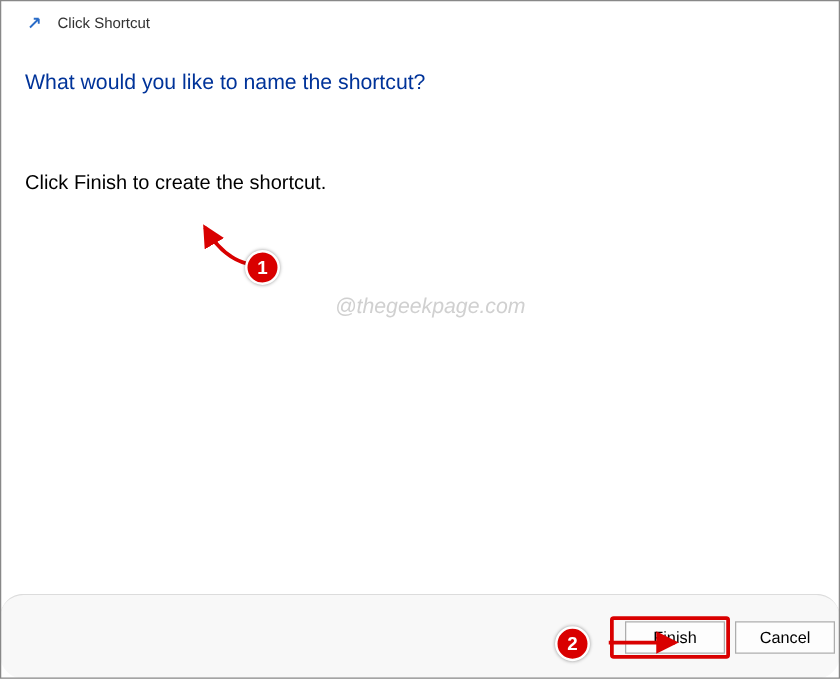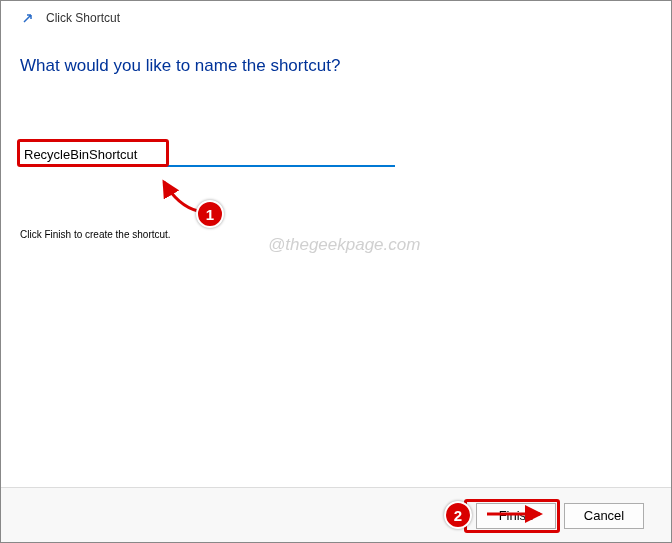--- a/index.html
+++ b/index.html
@@ -32,21 +32,21 @@
       font-size: 12px;
       color: #333;
     }
     .content {
       padding: 30px 20px 0 20px;
     }
     .main-heading {
       font-size: 17px;
       color: #003399;
       font-weight: normal;
-      margin-bottom: 67px;
+      margin-bottom: 41px;
     }
     .label-text {
       font-size: 13px;
       color: #000;
       margin-bottom: 8px;
     }
     .input-wrapper {
       position: relative;
       display: inline-block;
     }
@@ -65,45 +65,46 @@
       position: absolute;
       top: -4px;
       left: -3px;
       width: 152px;
       height: 28px;
       border: 3px solid #d90000;
       border-radius: 3px;
       pointer-events: none;
     }
     .instruction-text {
-      font-size: 10px;
+      font-size: 16px;
       color: #000;
       margin-top: 62px;
     }
     .watermark {
       position: absolute;
       top: 235px;
       left: 268px;
       font-size: 17px;
       color: #d0d0d0;
       font-style: italic;
       pointer-events: none;
     }
     .footer {
       position: absolute;
       bottom: 0;
       left: 0;
       right: 0;
-      height: 56px;
+      height: 68px;
       border-top: 1px solid #dcdcdc;
       background: #f8f8f8;
       display: flex;
       align-items: center;
       justify-content: flex-end;
-      padding: 0 28px;
+      padding: 0 4px;
+      border-radius: 19px;
     }
     .btn {
       min-width: 80px;
       height: 26px;
       font-size: 13px;
       font-family: inherit;
       background: #fdfdfd;
       border: 1px solid #adadad;
       cursor: pointer;
       margin-left: 8px;
@@ -182,24 +183,20 @@
       <path d="M3 11 L10 4 M10 4 L6 4 M10 4 L10 8" stroke="#2a6cc8" stroke-width="1.5" fill="none"></path>
     </svg>
   </span>
   <span class="header-title">Click Shortcut</span>
 </div>
 
 <div class="content">
   <h1 class="main-heading">What would you like to name the shortcut?</h1>
 
 
-  <div class="input-wrapper">
-    <input type="text" class="shortcut-name-input" value="RecycleBinShortcut" style="">
-    <div class="red-highlight-box"></div>
-  </div>
 
   <div class="instruction-text">Click Finish to create the shortcut.</div>
 </div>
 
 <div class="watermark">@thegeekpage.com</div>
 
 <svg class="annotation-arrow arrow-1" viewBox="0 0 50 40">
   <defs>
     <marker id="ah1" markerWidth="6" markerHeight="6" refX="5" refY="3" orient="auto">
       <path d="M0,0 L6,3 L0,6 Z" fill="#d90000"></path>

